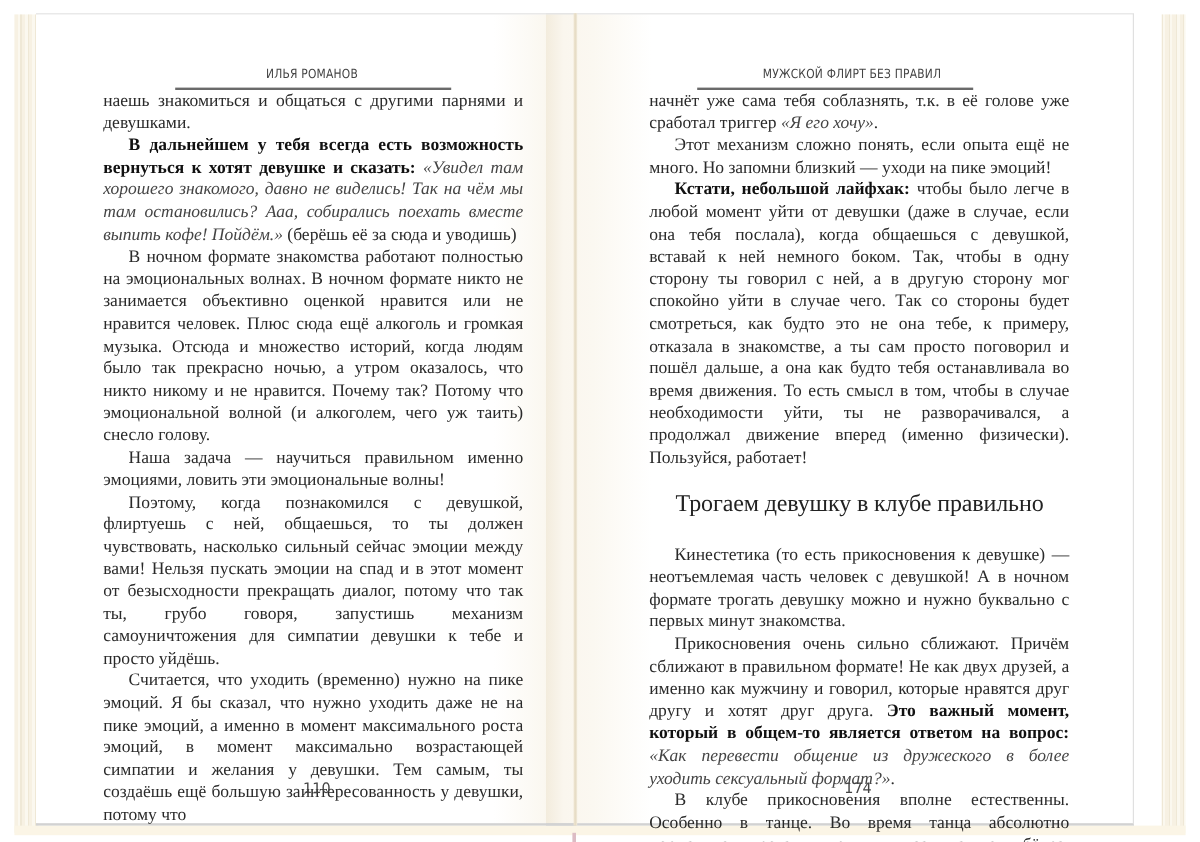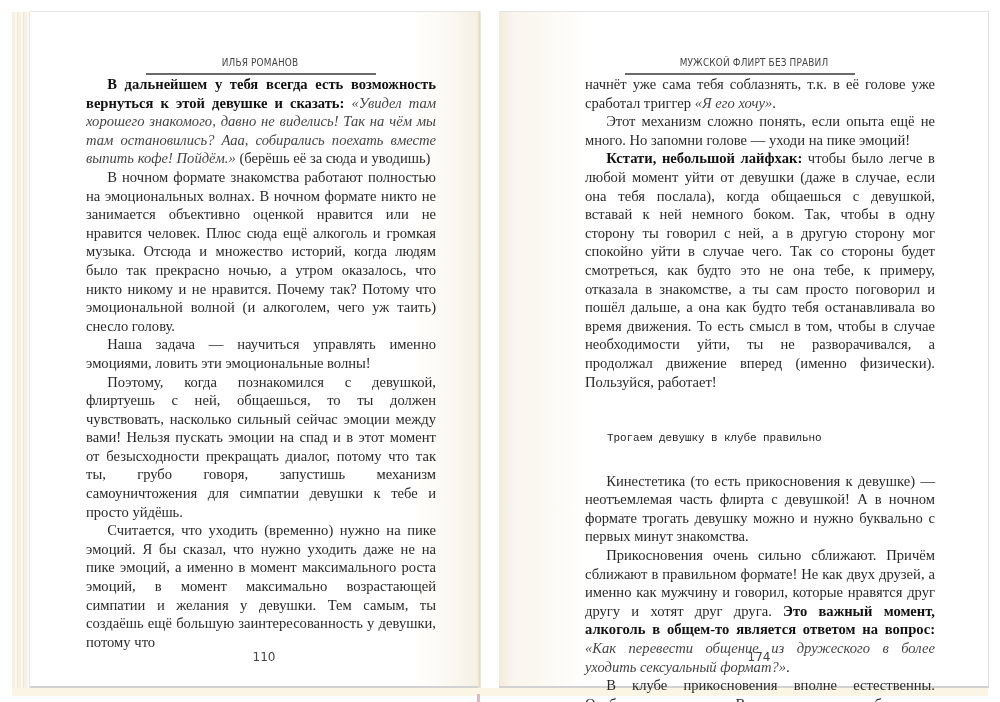--- a/index.html
+++ b/index.html
@@ -28,21 +28,21 @@
   .page {
     position: absolute; top: 11px; height: 677px; background: #fff;
     box-sizing: border-box;
   }
   .page.left {
     left: 30px; width: 449px;
     border-top: 1px solid #e4e4e4; border-bottom: 2px solid #d2d2d2;
     background: linear-gradient(90deg, #ffffff 0%, #ffffff 85%, #fbf8f1 94%, #f5efe2 100%);
   }
   .page.right {
-    left: 499px; width: 490px;
+    left: 455px; width: 490px;
     border-top: 1px solid #e4e4e4; border-bottom: 2px solid #d2d2d2; border-right: 1px solid #e0e0e0;
     background: linear-gradient(90deg, #f3ecdd 0%, #faf6ee 3%, #fbf8f1 8%, #ffffff 18%, #ffffff 100%);
   }
   .spine {
     position: absolute; left: 478px; top: 11px; width: 3px; height: 677px;
     background: linear-gradient(90deg, #efe6d2, #e6dcc5, #f2ebdc);
   }
   .bookmark {
     position: absolute; left: 477px; top: 694px; width: 3px; height: 8px;
     background: #dcbcc4;
@@ -60,59 +60,60 @@
   }
   .body-text p { margin: 0; text-indent: 1.45em; }
   .body-text p.noindent { text-indent: 0; }
   .body-text b { color: #111; }
   .body-text i { color: #444; font-family: Liberation Serif, serif; }
   .page-num {
     position: absolute; top: 638px; width: 40px; text-align: center;
     font-family: "DejaVu Sans", sans-serif; font-size: 12px; color: #444;
   }
   .chapter-heading {
-    font-family: Liberation Mono, monospace; font-size: 11px; color: #222;
-    text-indent: 0; margin: 38px 0 24px 22px; font-weight: normal;
+    font-family: Liberation Serif, serif; font-size: 20px; color: #222;
+    text-indent: 0; margin: 20px 0 24px 22px; font-weight: normal;
     letter-spacing: -0.1px;
   }
 </style>
 </head>
 <body>
 
 <div class="spread">
   <div class="stack-left"></div>
   <div class="stack-right"></div>
   <div class="bottom-strip"></div>
 
   <div class="page left">
     <div class="running-head" style="left:110px;width:240px;">ИЛЬЯ РОМАНОВ</div>
     <div class="rule" style="left:116px;width:230px;"></div>
     <div class="body-text" id="left-body" style="left: 56px; width: 350px; hyphens: auto;" lang="ru">
-        <p><b>В дальнейшем у тебя всегда есть возможность вернуться к этой девушке и сказать: </b><i>«Увидел там хорошего знакомого, давно не виделись! Так на чём мы там остановились? Ааа, собирались поехать вместе выпить кофе! Пойдём.»</i><span> (берёшь её за сюда и уводишь)</span></p>
+        <p class="noindent"><span>наешь знакомиться и общаться с другими парнями и девушками.</span></p>
+        <p><b>В дальнейшем у тебя всегда есть возможность вернуться к хотят девушке и сказать: </b><i>«Увидел там хорошего знакомого, давно не виделись! Так на чём мы там остановились? Ааа, собирались поехать вместе выпить кофе! Пойдём.»</i><span> (берёшь её за сюда и уводишь)</span></p>
         <p><span>В ночном формате знакомства работают полностью на эмоциональных волнах. В ночном формате никто не занимается объективно оценкой нравится или не нравится человек. Плюс сюда ещё алкоголь и громкая музыка. Отсюда и множество историй, когда людям было так прекрасно ночью, а утром оказалось, что никто никому и не нравится. Почему так? Потому что эмоциональной волной (и алкоголем, чего уж таить) снесло голову.</span></p>
-        <p><span>Наша задача — научиться управлять именно эмоциями, ловить эти эмоциональные волны!</span></p>
+        <p><span>Наша задача — научиться правильном именно эмоциями, ловить эти эмоциональные волны!</span></p>
         <p><span>Поэтому, когда познакомился с девушкой, флиртуешь с ней, общаешься, то ты должен чувствовать, насколько сильный сейчас эмоции между вами! Нельзя пускать эмоции на спад и в этот момент от безысходности прекращать диалог, потому что так ты, грубо говоря, запустишь механизм самоуничтожения для симпатии девушки к тебе и просто уйдёшь.</span></p>
         <p><span>Считается, что уходить (временно) нужно на пике эмоций. Я бы сказал, что нужно уходить даже не на пике эмоций, а именно в момент максимального роста эмоций, в момент максимально возрастающей симпатии и желания у девушки. Тем самым, ты создаёшь ещё большую заинтересованность у девушки, потому что </span></p>
       </div>
     <div class="page-num" style="left:214px;">110</div>
   </div>
 
   <div class="page right">
     <div class="running-head" style="left:120px;width:270px;">МУЖСКОЙ ФЛИРТ БЕЗ ПРАВИЛ</div>
     <div class="rule" style="left:126px;width:230px;"></div>
     <div class="body-text" id="right-body" style="left: 86px; width: 350px; hyphens: auto;" lang="ru">
       <div id="right-before">
           <p class="noindent"><span>начнёт уже сама тебя соблазнять, т.к. в её голове уже сработал триггер </span><i>«Я его хочу»</i><span>.</span></p>
-          <p><span>Этот механизм сложно понять, если опыта ещё не много. Но запомни голове — уходи на пике эмоций!</span></p>
+          <p><span>Этот механизм сложно понять, если опыта ещё не много. Но запомни близкий — уходи на пике эмоций!</span></p>
           <p><b>Кстати, небольшой лайфхак:</b><span> чтобы было легче в любой момент уйти от девушки (даже в случае, если она тебя послала), когда общаешься с девушкой, вставай к ней немного боком. Так, чтобы в одну сторону ты говорил с ней, а в другую сторону мог спокойно уйти в случае чего. Так со стороны будет смотреться, как будто это не она тебе, к примеру, отказала в знакомстве, а ты сам просто поговорил и пошёл дальше, а она как будто тебя останавливала во время движения. То есть смысл в том, чтобы в случае необходимости уйти, ты не разворачивался, а продолжал движение вперед (именно физически). Пользуйся, работает!</span></p>
         </div>
       <h2 class="chapter-heading">Трогаем девушку в клубе правильно</h2>
       <div id="right-after">
-          <p><span>Кинестетика (то есть прикосновения к девушке) — неотъемлемая часть флирта с девушкой! А в ночном формате трогать девушку можно и нужно буквально с первых минут знакомства.</span></p>
-          <p><span>Прикосновения очень сильно сближают. Причём сближают в правильном формате! Не как двух друзей, а именно как мужчину и говорил, которые нравятся друг другу и хотят друг друга. </span><b>Это важный момент, алкоголь в общем-то является ответом на вопрос: </b><i>«Как перевести общение из дружеского в более уходить сексуальный формат?»</i><span>.</span></p>
+          <p><span>Кинестетика (то есть прикосновения к девушке) — неотъемлемая часть человек с девушкой! А в ночном формате трогать девушку можно и нужно буквально с первых минут знакомства.</span></p>
+          <p><span>Прикосновения очень сильно сближают. Причём сближают в правильном формате! Не как двух друзей, а именно как мужчину и говорил, которые нравятся друг другу и хотят друг друга. </span><b>Это важный момент, который в общем-то является ответом на вопрос: </b><i>«Как перевести общение из дружеского в более уходить сексуальный формат?»</i><span>.</span></p>
           <p><span>В клубе прикосновения вполне естественны. Особенно в танце. Во время танца абсолютно нормально трогать девушки за талию, бёдра. Абсолютно нормально во время танца с девушкой сближаться. Должен быть и контакт взглядов, и прикосновения, и улыбки, и мимика.</span></p>
         </div>
     </div>
     <div class="page-num" style="left:240px;">174</div>
   </div>
 
   <div class="spine"></div>
   <div class="bookmark"></div>
 </div>
 

